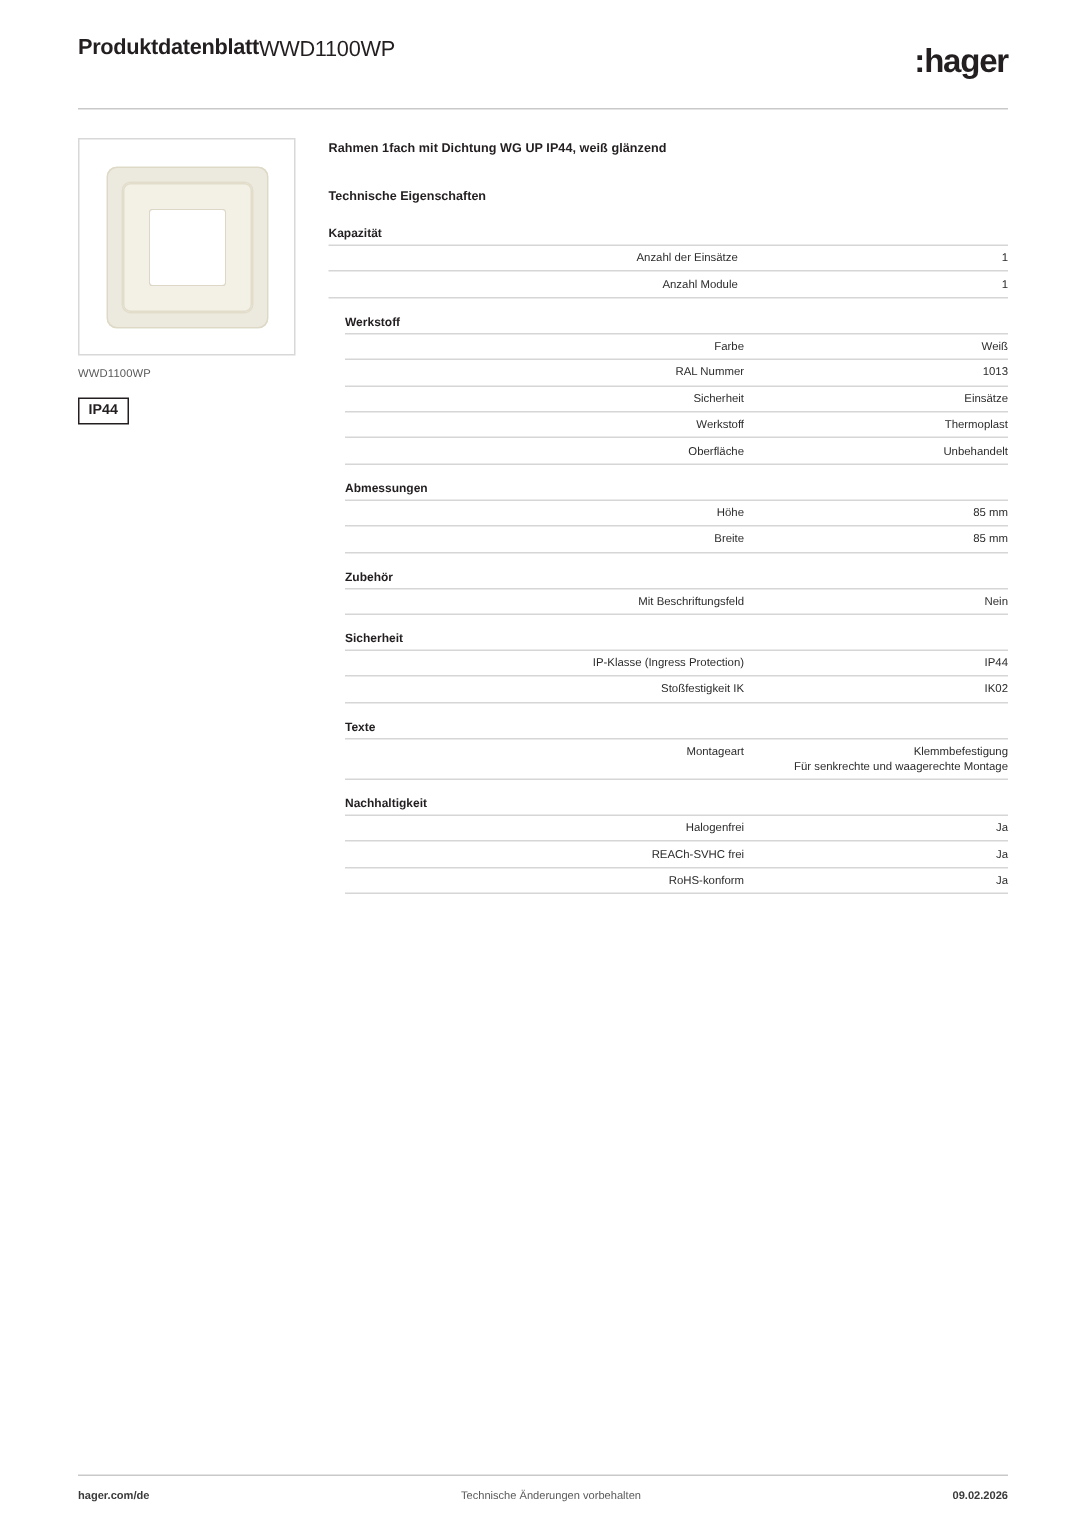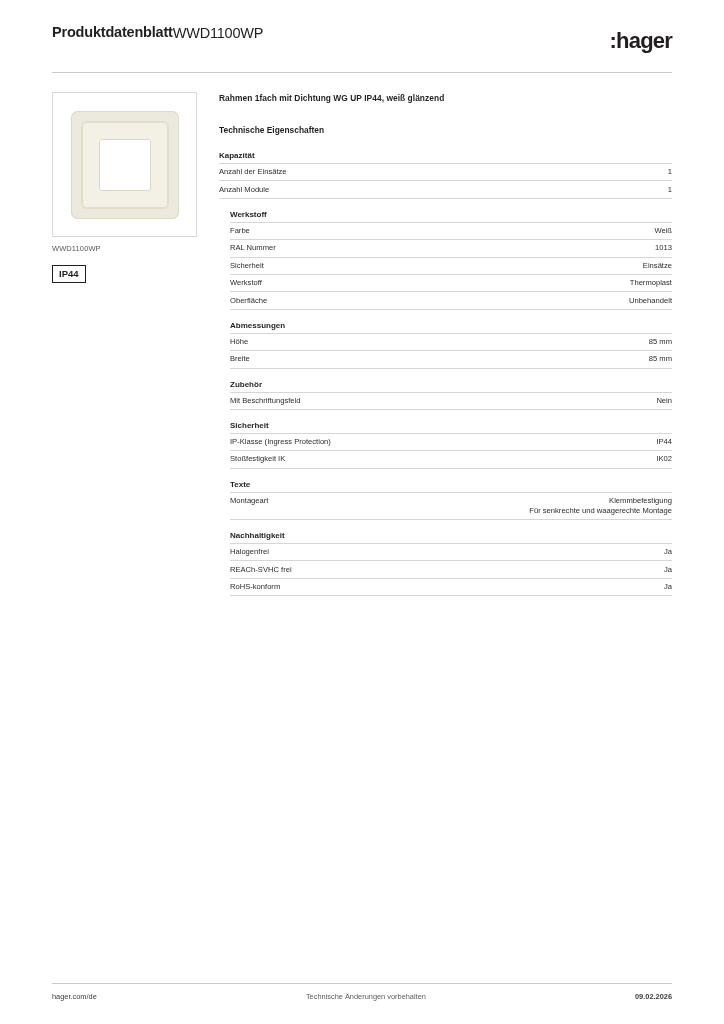--- a/index.html
+++ b/index.html
@@ -172,21 +172,21 @@
     border-bottom: 1px solid #d6d6d6;
   }
   table.spec td {
     font-size: 7.6px;
     color: #2b2b2b;
     padding: 3.2px 0 3.2px 0;
     vertical-align: top;
     line-height: 1.32;
   }
   table.spec td.label {
-    text-align: left;
+    text-align: right;
     width: 62%;
     padding-right: 8px;
   }
   table.spec td.value {
     text-align: right;
     width: 38%;
     white-space: pre-line;
   }
   .group + .group { margin-top: 11px; margin-left: 11px; }
 
@@ -204,21 +204,21 @@
     left: 52px;
     right: 52px;
     bottom: 20px;
     height: 16px;
     display: flex;
     align-items: center;
     justify-content: space-between;
     font-size: 7.4px;
     color: #3a3a3a;
   }
-  .footer .left { font-weight: normal; }
+  .footer .left { font-weight: bold; }
   .footer .center { color: #5a5a5a; font-weight: normal; }
   .footer .right { font-weight: bold; }
 </style>
 </head>
 <body>
 
 <div class="page">
 
   <div class="header">
     <div class="header-titles">

